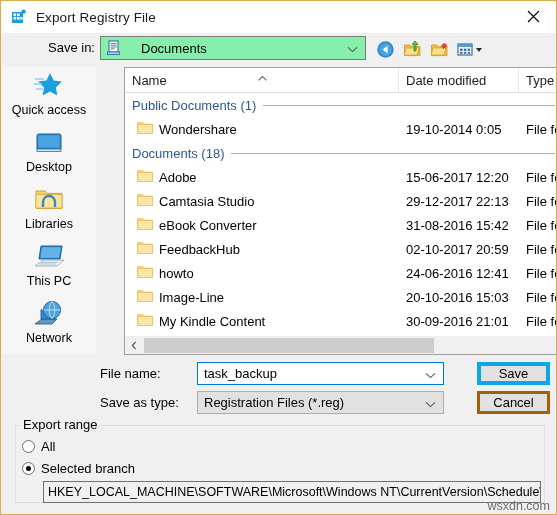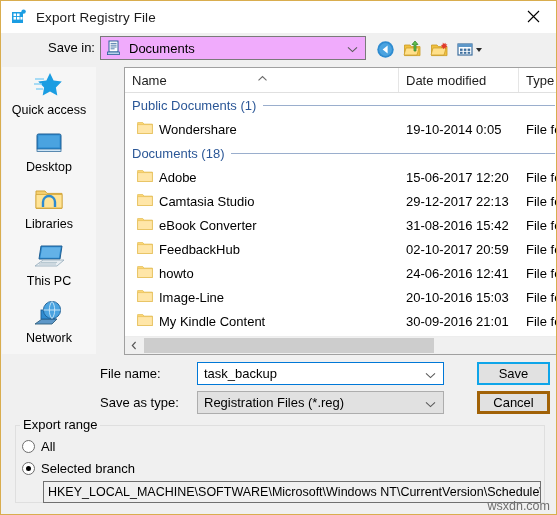--- a/index.html
+++ b/index.html
@@ -65,25 +65,26 @@
   .savein-label {
     position: absolute;
     left: 47px; top: 7px;
     font-size: 13px;
     color: #000;
   }
   .savein-combo {
     position: absolute;
     left: 99px; top: 3px;
     width: 266px; height: 24px;
-    background: #f0abfc;
+    background: #86efac;
     border: 1px solid #7a7a7a;
     box-sizing: border-box;
     display: flex;
     align-items: center;
+    gap: 12px;
   }
   .savein-combo .doc-icon {
     margin-left: 5px;
     width: 16px; height: 16px;
     flex: 0 0 auto;
   }
   .savein-combo .combo-text {
     margin-left: 7px;
     font-size: 13px;
     color: #000;
@@ -347,21 +348,21 @@
     box-sizing: border-box;
     font-size: 13px;
     color: #000;
     display: flex;
     align-items: center;
     justify-content: center;
     cursor: default;
   }
   .btn-save {
     left: 476px; top: 361px;
-    border: 2px solid #0ea5e9;
+    border: 4px solid #0ea5e9;
   }
   .btn-cancel {
     left: 476px; top: 390px;
   }
 
   
   .group-box {
     position: absolute;
     left: 14px; top: 424px;
     width: 530px; height: 78px;

